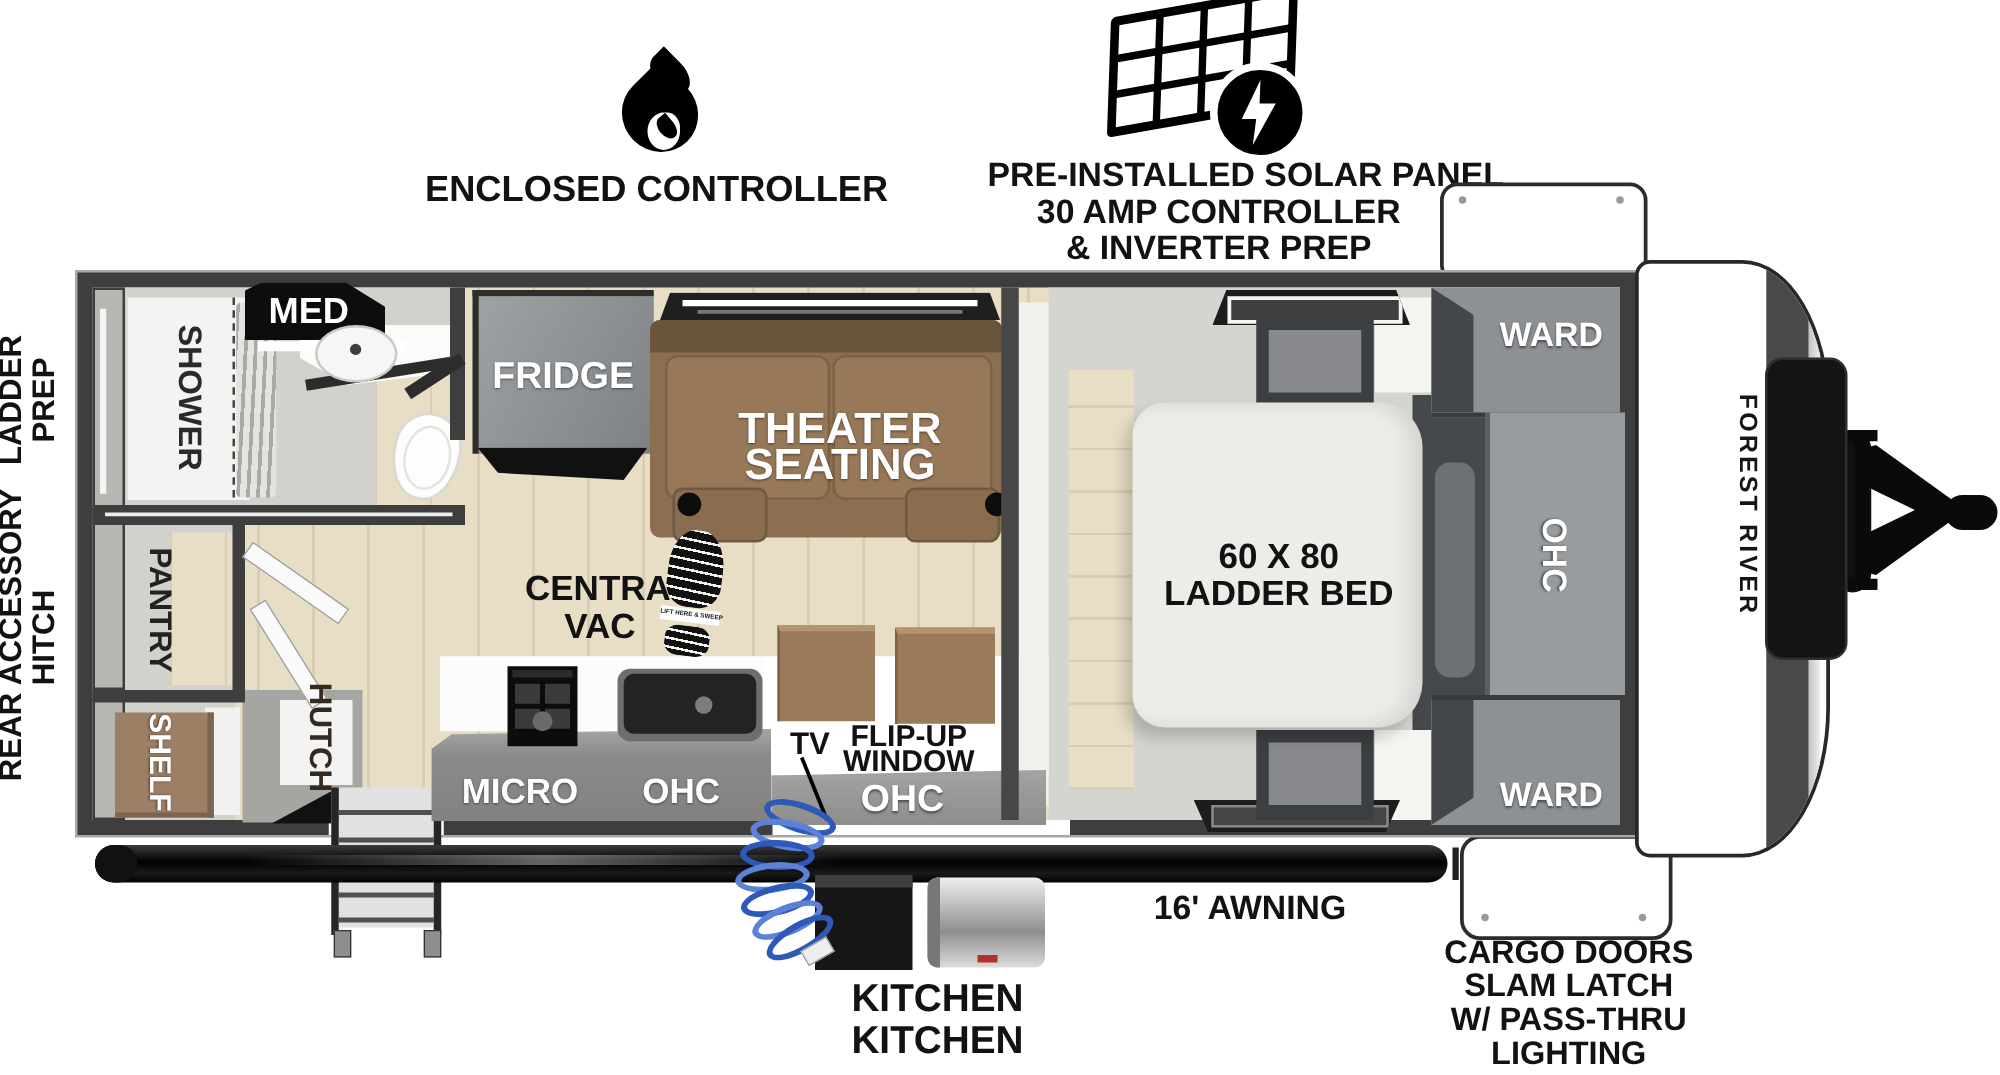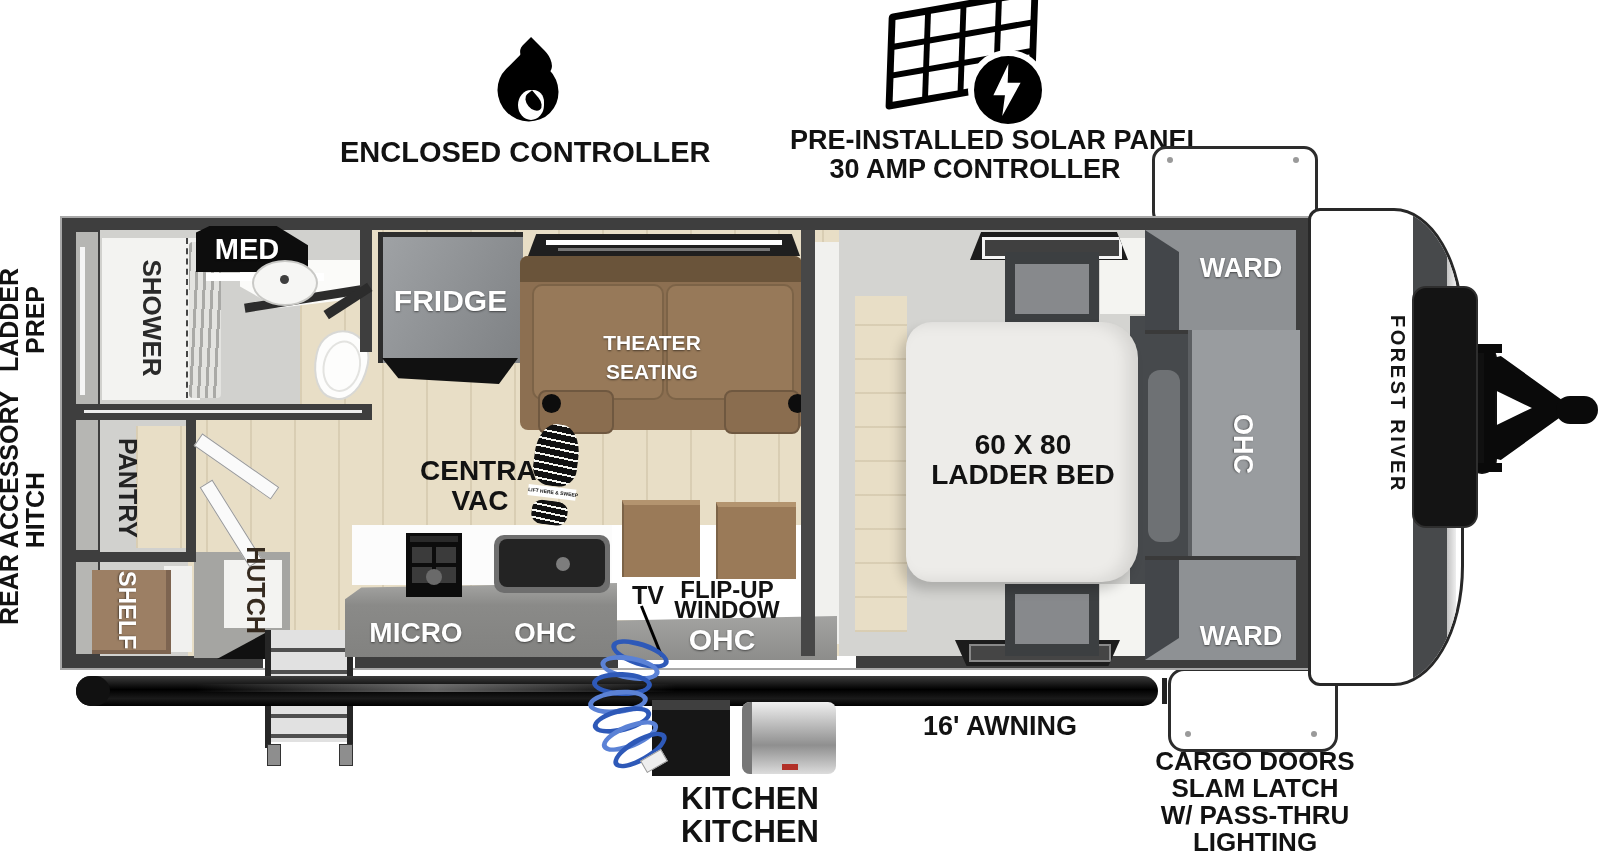--- a/index.html
+++ b/index.html
@@ -47,20 +47,21 @@
       <div class="spc"></div>
       <div class="spc"></div>
       <div class="spc"></div>
   </div>
   <div class="abs" style="left:968px;top:50px;width:68px;height:68px;background:#000;border:6px solid #fff;border-radius:50%">
     <div class="abs" style="left:16px;top:8px;width:34px;height:52px;background:#fff;clip-path:polygon(54% 0,10% 60%,44% 60%,36% 100%,90% 36%,52% 36%)"></div>
   </div>
   <div class="abs lbl bk" style="left:790px;top:126px;width:370px;font-size:27px;line-height:29px">
     <div>PRE-INSTALLED SOLAR PANEL</div>
     <div>30 AMP CONTROLLER</div>
+    <div>&amp; INVERTER PREP</div>
   </div>
 
   <div class="abs lbl bk vm90" style="left:-58px;top:294px;width:160px;height:52px;font-size:25px;line-height:26px">
     <div>LADDER</div>
     <div>PREP</div>
   </div>
   <div class="abs lbl bk vm90" style="left:-93px;top:484px;width:230px;height:52px;font-size:25px;line-height:26px">
     <div>REAR ACCESSORY</div>
     <div>HITCH</div>
   </div>
@@ -150,21 +151,21 @@
   </div>
   <div class="abs" style="left:520px;top:256px;width:282px;height:174px;background:#8c6f51;border-radius:8px;z-index:5">
     <div class="abs" style="left:0;top:0;width:282px;height:26px;background:#6a543a;border-radius:8px 8px 0 0"></div>
     <div class="abs" style="left:12px;top:28px;width:128px;height:112px;background:#977959;border:2px solid #7c6347;border-radius:10px"></div>
     <div class="abs" style="left:146px;top:28px;width:124px;height:112px;background:#977959;border:2px solid #7c6347;border-radius:10px"></div>
     <div class="abs" style="left:18px;top:134px;width:72px;height:40px;background:#8a6d4f;border:2px solid #6f5840;border-radius:8px"></div>
     <div class="abs" style="left:204px;top:134px;width:72px;height:40px;background:#8a6d4f;border:2px solid #6f5840;border-radius:8px"></div>
     <div class="abs" style="left:22px;top:138px;width:19px;height:19px;background:#0d0d0d;border-radius:50%"></div>
     <div class="abs" style="left:268px;top:138px;width:19px;height:19px;background:#0d0d0d;border-radius:50%"></div>
   </div>
-  <div class="abs lbl wt" style="left:540px;top:328px;width:224px;font-size:21px;line-height:29px;z-index:6">
+  <div class="abs lbl wt" style="left:560px;top:328px;width:224px;font-size:35px;line-height:29px;z-index:6">
     <div>THEATER</div>
     <div>SEATING</div>
   </div>
 
   <div class="abs lbl bk" style="left:420px;top:456px;width:120px;font-size:28px;line-height:30px;z-index:6">
     <div>CENTRAL</div>
     <div>VAC</div>
   </div>
   <div class="abs" style="left:526px;top:424px;width:56px;height:104px;transform:rotate(7deg);z-index:6">
     <div class="abs" style="left:6px;top:0;width:44px;height:62px;background:#111;border-radius:45% 45% 40% 40%/50% 50% 30% 30%;background-image:repeating-linear-gradient(5deg,#111 0 6px,#f5f5f0 6px 8px)"></div>

